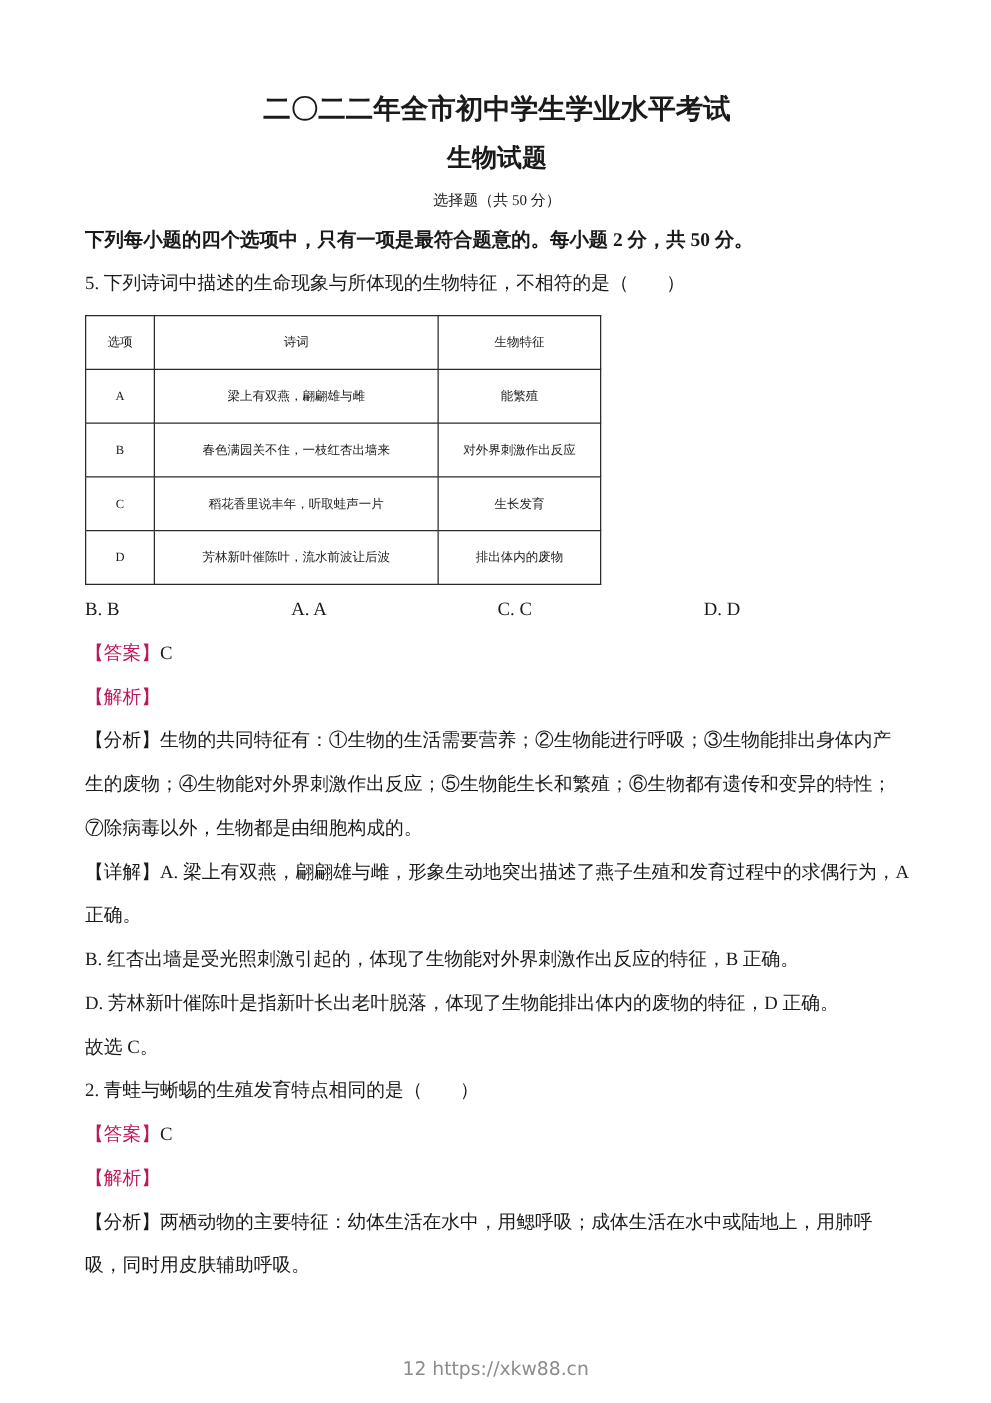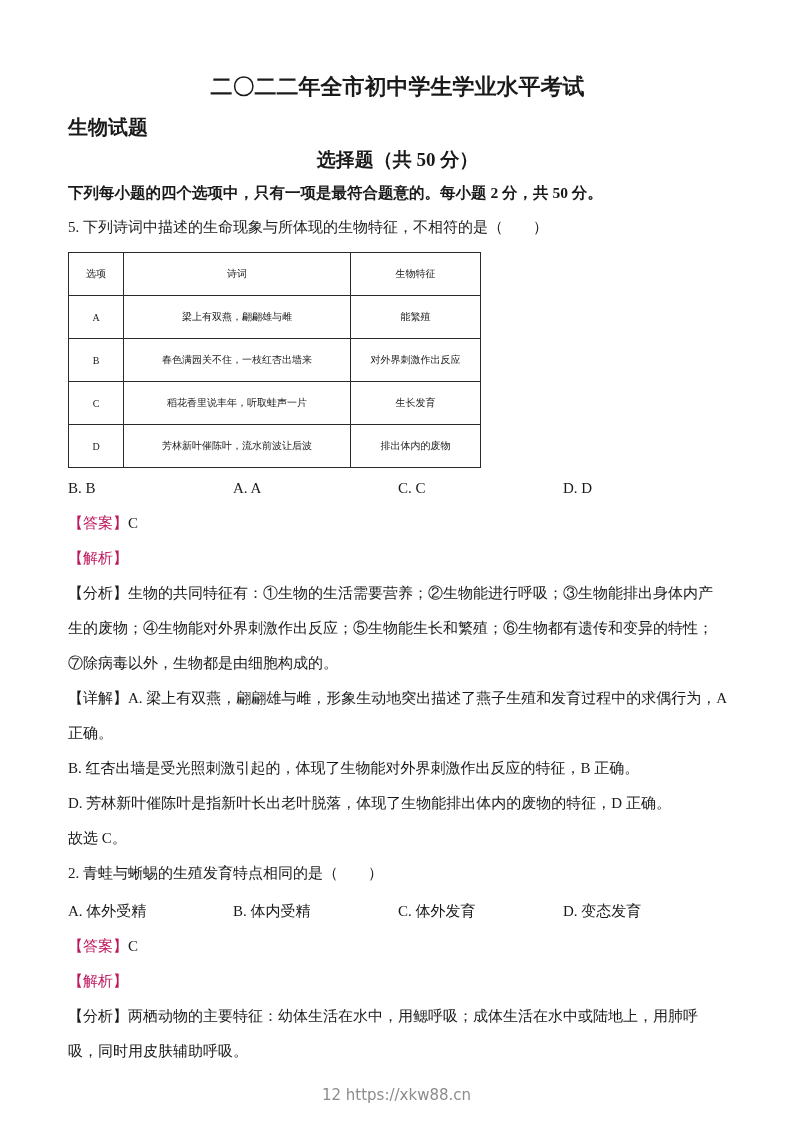--- a/index.html
+++ b/index.html
@@ -4,22 +4,22 @@
 <style>
   * { box-sizing: border-box; }
   html, body { margin: 0; padding: 0; }
   body {
     width: 793px; height: 1122px; background: #ffffff;
     font-family: "Liberation Serif", "DejaVu Serif", serif;
     color: #1a1a1a;
   }
   .page { position: relative; width: 793px; height: 1122px; padding: 54px 66px 0 68px; overflow: hidden; background: #fff; margin-top: 16px; }
   .exam-title   { text-align: center; font-size: 22px; font-weight: bold; line-height: 34px; margin: 0; }
-  .exam-subtitle{ text-align: left; font-size: 20px; font-weight: bold; line-height: 28px; margin: 9px 0 0; }
-  .section-heading { text-align: center; font-size: 19px; font-weight: bold; line-height: 26px; margin: 6px 0 0; }
+  .exam-subtitle{ text-align: center; font-size: 20px; font-weight: bold; line-height: 28px; margin: 9px 0 0; }
+  .section-heading { text-align: center; font-size: 12px; font-weight: normal; line-height: 26px; margin: 6px 0 0; }
   .instructions { font-size: 15.5px; font-weight: bold; line-height: 35px; margin: 2px 0 0; }
   .para { font-size: 15px; line-height: 35px; margin: 0; }
   .qtable { border-collapse: collapse; margin: 7px 0 0 0; }
   .qtable th, .qtable td {
     border: 1px solid #2b2b2b; text-align: center; vertical-align: middle;
     font-weight: normal; font-size: 10px; height: 43px; padding: 0 3px;
   }
   .options {
     display: grid; grid-template-columns: 165px 165px 165px 1fr;
     font-size: 15px; line-height: 35px; margin: 3px 0 0;
@@ -90,26 +90,20 @@
 
   <p class="para"><span>【分析】</span><span>生物的共同特征有：①生物的生活需要营养；②生物能进行呼吸；③生物能排出身体内产生的废物；④生物能对外界刺激作出反应；⑤生物能生长和繁殖；⑥生物都有遗传和变异的特性；⑦除病毒以外，生物都是由细胞构成的。</span></p>
 
   <p class="para"><span>【详解】</span><span>A. 梁上有双燕，翩翩雄与雌，形象生动地突出描述了燕子生殖和发育过程中的求偶行为，A 正确。</span></p>
   <p class="para">B. 红杏出墙是受光照刺激引起的，体现了生物能对外界刺激作出反应的特征，B 正确。</p>
   <p class="para">D. 芳林新叶催陈叶是指新叶长出老叶脱落，体现了生物能排出体内的废物的特征，D 正确。</p>
   <p class="para">故选 C。</p>
 
   <p class="para">2. 青蛙与蜥蜴的生殖发育特点相同的是（　　）</p>
 
-  <div class="options">
-    <span>A. 体外受精</span>
-    <span>B. 体内受精</span>
-    <span>C. 体外发育</span>
-    <span>D. 变态发育</span>
-  </div>
 
   <p class="para"><span class="lbl">【答案】</span><span>C</span></p>
 
   <p class="para"><span class="lbl">【解析】</span></p>
 
   <p class="para"><span>【分析】</span><span>两栖动物的主要特征：幼体生活在水中，用鳃呼吸；成体生活在水中或陆地上，用肺呼吸，同时用皮肤辅助呼吸。</span></p>
 
   <div class="footer">12 https://xkw88.cn</div>
 
 </div>

